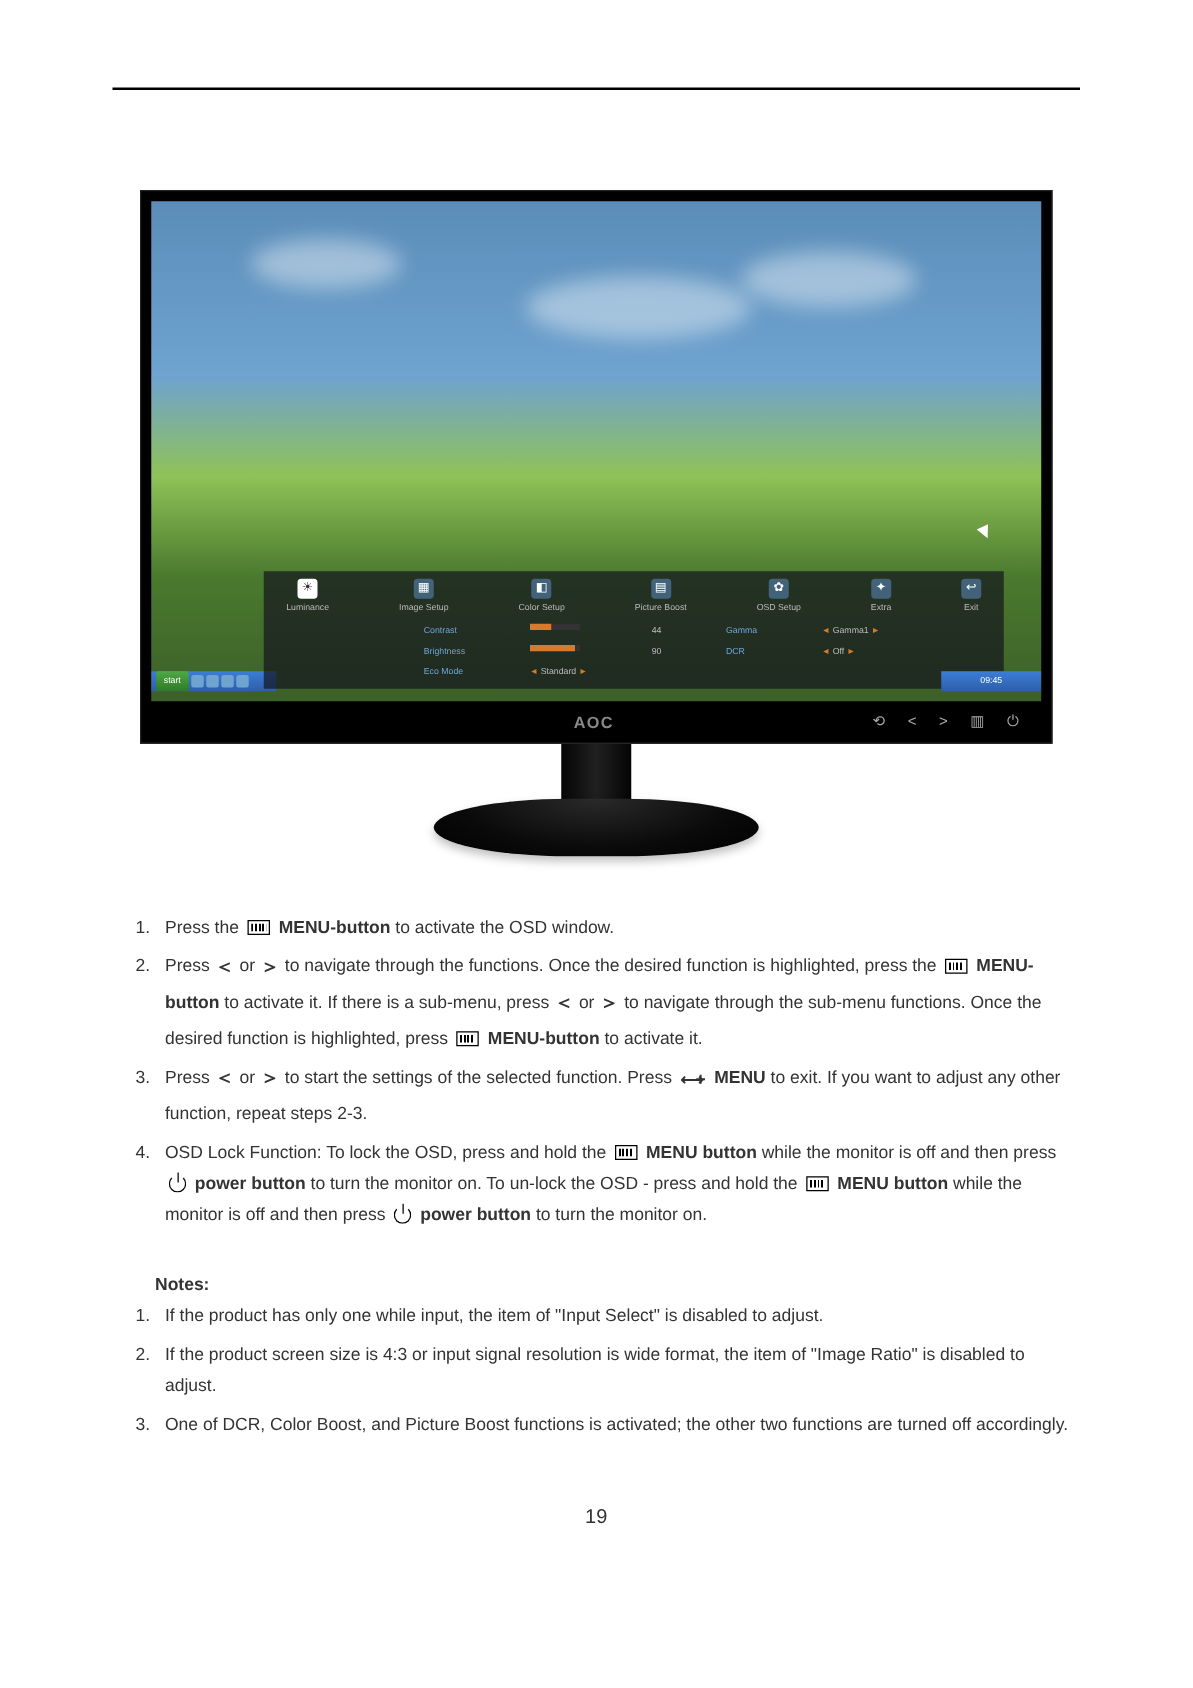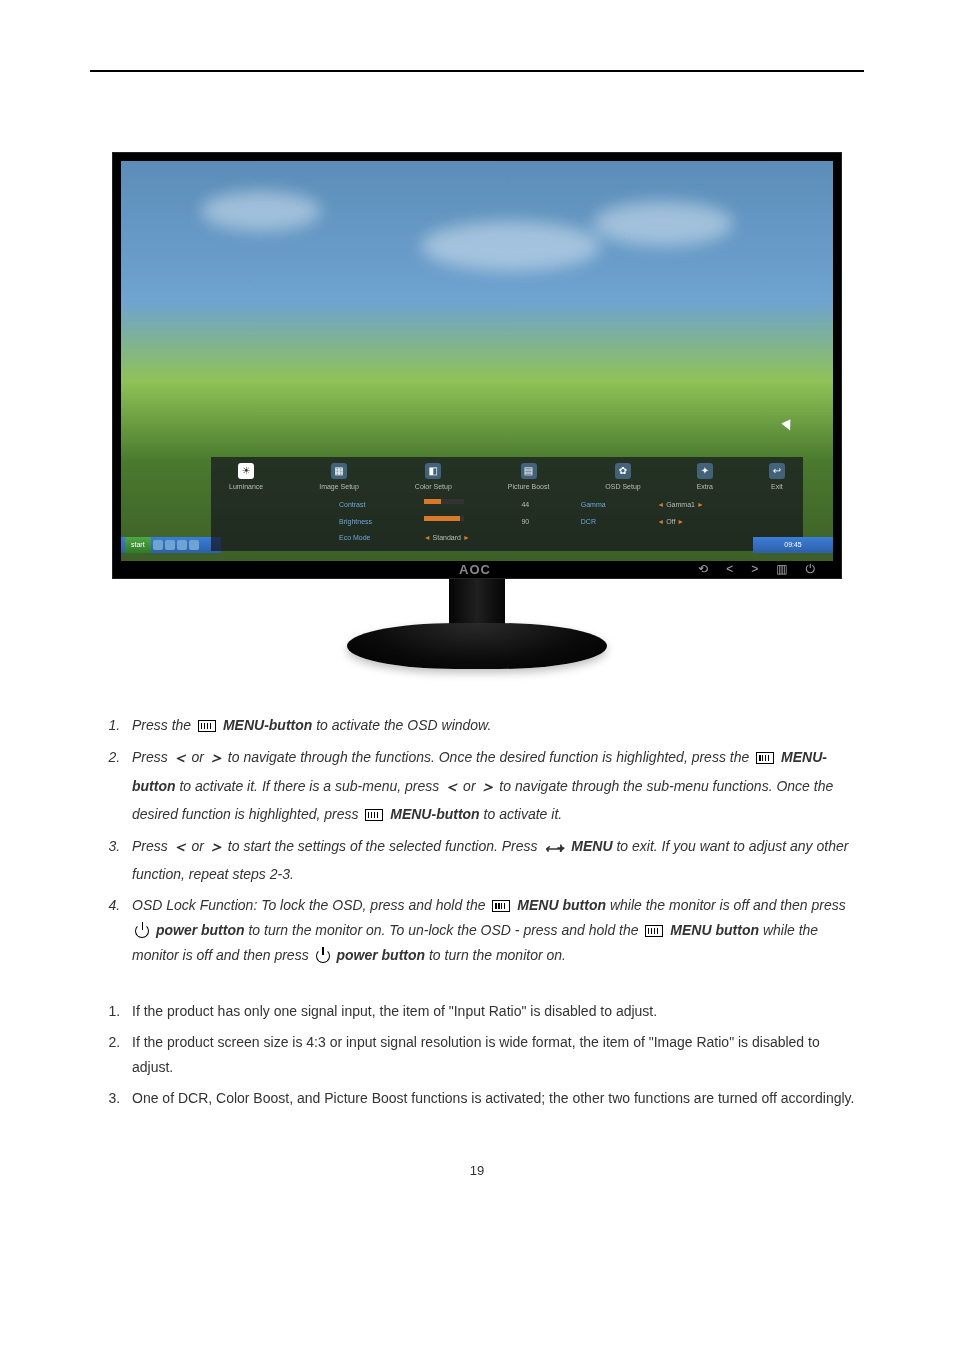--- a/index.html
+++ b/index.html
@@ -127,21 +127,21 @@
       width: 80px;
       height: 16px;
       background: linear-gradient(to bottom, #3B7DD8, #2E5FA8);
       color: #fff;
       font-size: 7px;
       display: flex;
       align-items: center;
       justify-content: center;
     }
     .monitor-bezel-bottom {
-      height: 17px;
+      height: 33px;
       display: flex;
       align-items: center;
       justify-content: space-between;
       padding: 0 18px;
       color: #888;
       font-size: 11px;
     }
     .bezel-logo {
       margin-left: 320px;
       font-weight: bold;
@@ -171,21 +171,20 @@
       height: 46px;
       background: radial-gradient(ellipse at center top, #2a2a2a 0%, #0a0a0a 60%, #000 100%);
       border-radius: 50% / 60%;
       box-shadow: 0 4px 8px rgba(0,0,0,0.25);
       position: relative;
       top: -4px;
     }
     .instructions {
       margin-top: 40px;
       padding-left: 34px;
-      font-style: italic;
     }
     .instructions li, .notes li {
       margin-bottom: 6px;
       padding-left: 8px;
     }
     .instructions ol, .notes ol {
       list-style-position: outside;
     }
     .icon-menu-inline {
       display: inline-block;
@@ -245,21 +244,21 @@
       background: #000;
     }
     .bold { font-weight: bold; }
     .notes {
       margin-top: 30px;
       padding-left: 34px;
     }
     .page-number {
       text-align: center;
       margin-top: 48px;
-      font-size: 13px;
+      font-size: 16px;
     }
   </style>
 </head>
 <body>
 
 <div class="top-divider"></div>
 
 <div class="monitor-image">
   <div class="monitor-frame">
     <div class="monitor-screen">
@@ -360,20 +359,21 @@
     <li>
       <span>Press </span><span class="icon-lt">＜</span> <span>or</span> <span class="icon-gt">＞</span><span> to start the settings of the selected function. Press </span><span class="icon-auto"></span> <span class="bold">MENU</span><span> to exit.    If you want to adjust any other function, repeat steps 2-3.</span>
     </li>
     <li>
       <span>OSD Lock Function: To lock the OSD, press and hold the </span><span class="icon-menu-inline"></span> <span class="bold">MENU button</span><span> while the monitor is off and then press </span><span class="icon-power"></span> <span class="bold">power button</span><span> to turn the monitor on. To un-lock the OSD - press and hold the </span><span class="icon-menu-inline"></span> <span class="bold">MENU button</span><span> while the monitor is off and then press </span><span class="icon-power"></span> <span class="bold">power button</span><span> to turn the monitor on.</span>
     </li>
   </ol>
 </div>
 
 <div class="notes">
+  <p class="bold">Notes:</p>
   <ol>
-    <li>If the product has only one signal input, the item of "Input Ratio" is disabled to adjust.</li>
+    <li>If the product has only one while input, the item of "Input Select" is disabled to adjust.</li>
     <li>If the product screen size is 4:3 or input signal resolution is wide format, the item of "Image Ratio" is disabled to adjust.</li>
     <li>One of DCR, Color Boost, and Picture Boost functions is activated; the other two functions are turned off accordingly.</li>
   </ol>
 </div>
 
 <div class="page-number">19</div>
 
 </body></html>

